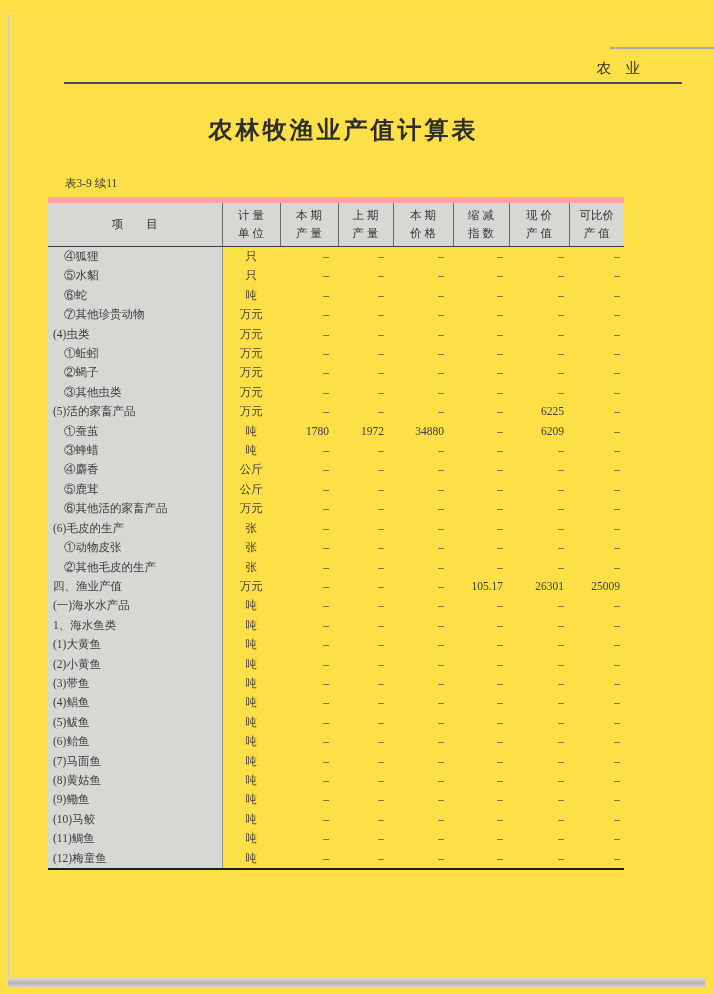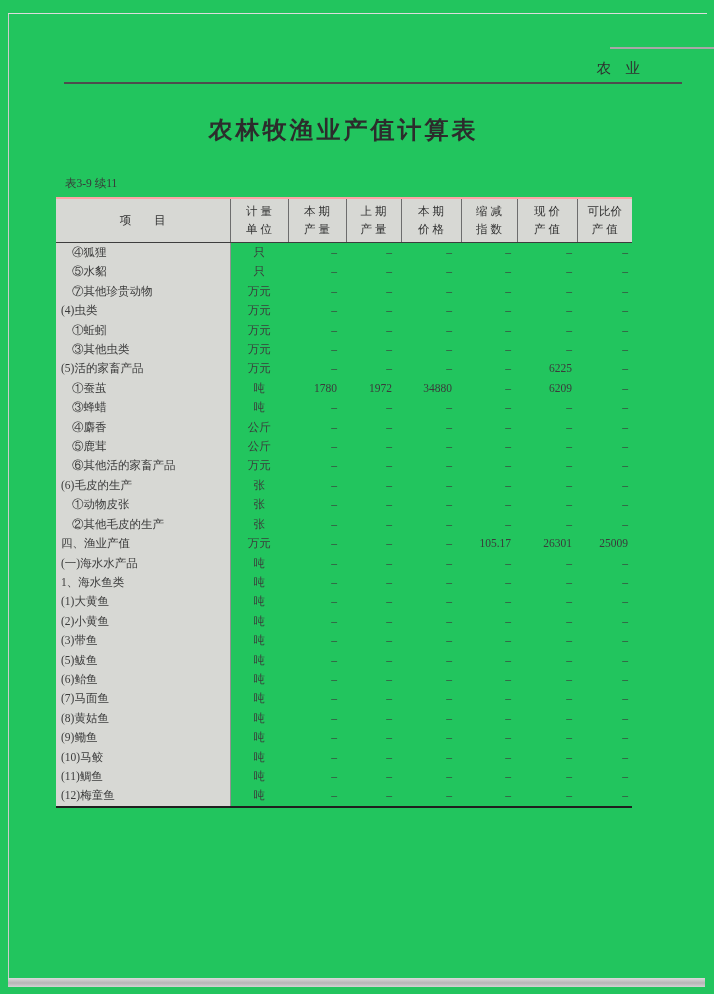--- a/index.html
+++ b/index.html
@@ -1,17 +1,17 @@
 <!DOCTYPE html>
 <html><head>
 <meta charset="utf-8">
 <style>
   html,body { margin:0; padding:0; background:#ffffff; }
   .page {
-    position:relative; width:714px; height:994px; background:#22c55e;
+    position:relative; width:714px; height:994px; background:#fde047;
     font-family:"Liberation Serif","DejaVu Serif",serif; color:#3b3b3b;
     overflow:hidden;
   }
   
   .scan-left  { position:absolute; left:8px;  top:13px;  width:1px;  height:974px; background:#cccccc; }
   .scan-top   { position:absolute; left:8px;  top:13px;  width:699px; height:1px;  background:#dcdcdc; }
   .scan-topright { position:absolute; left:610px; top:47px; width:104px; height:2px; background:#a8a8a8; }
   .scan-bottom{ position:absolute; left:8px;  top:978px; width:697px; height:9px;
                 background:linear-gradient(#dadada, #b5b5b5 55%, #d2d2d2); }
 
@@ -21,23 +21,23 @@
   }
   .header-rule { position:absolute; top:82px; left:64px; width:618px; height:2px; background:#4d4d4d; }
 
   .doc-title {
     position:absolute; top:114px; left:0; width:687px; text-align:center;
     font-size:24px; font-weight:700; letter-spacing:3px; color:#2c2c2c;
   }
   .table-caption { position:absolute; top:176px; left:65px; font-size:11.5px; color:#383838; }
 
   table.tbl {
-    position:absolute; top:197px; left:56px; width:576px;
+    position:absolute; top:197px; left:48px; width:576px;
     border-collapse:collapse; table-layout:fixed;
-    border-top:2px solid #fca5a5; border-bottom:2px solid #1f1f1f;
+    border-top:6px solid #fca5a5; border-bottom:2px solid #1f1f1f;
   }
   .tbl thead th {
     background:#d7d8d4; border-bottom:1px solid #3d3d3d;
     border-left:1px solid #6d6d6d;
     font-weight:400; font-size:11.5px; color:#333;
     height:43px; padding:0; vertical-align:middle; text-align:center;
   }
   .tbl thead th.th-item { border-left:none; }
   .tbl thead th .hl { display:block; line-height:1.55; }
 
@@ -135,20 +135,30 @@
           <td class="c-item ind">⑤水貂</td>
           <td class="c-unit">只</td>
           <td class="c-val v0">–</td>
           <td class="c-val v1">–</td>
           <td class="c-val v2">–</td>
           <td class="c-val v3">–</td>
           <td class="c-val v4">–</td>
           <td class="c-val v5">–</td>
         </tr>
         <tr>
+          <td class="c-item ind">⑥蛇</td>
+          <td class="c-unit">吨</td>
+          <td class="c-val v0">–</td>
+          <td class="c-val v1">–</td>
+          <td class="c-val v2">–</td>
+          <td class="c-val v3">–</td>
+          <td class="c-val v4">–</td>
+          <td class="c-val v5">–</td>
+        </tr>
+        <tr>
           <td class="c-item ind">⑦其他珍贵动物</td>
           <td class="c-unit">万元</td>
           <td class="c-val v0">–</td>
           <td class="c-val v1">–</td>
           <td class="c-val v2">–</td>
           <td class="c-val v3">–</td>
           <td class="c-val v4">–</td>
           <td class="c-val v5">–</td>
         </tr>
         <tr>
@@ -156,20 +166,30 @@
           <td class="c-unit">万元</td>
           <td class="c-val v0">–</td>
           <td class="c-val v1">–</td>
           <td class="c-val v2">–</td>
           <td class="c-val v3">–</td>
           <td class="c-val v4">–</td>
           <td class="c-val v5">–</td>
         </tr>
         <tr>
           <td class="c-item ind">①蚯蚓</td>
+          <td class="c-unit">万元</td>
+          <td class="c-val v0">–</td>
+          <td class="c-val v1">–</td>
+          <td class="c-val v2">–</td>
+          <td class="c-val v3">–</td>
+          <td class="c-val v4">–</td>
+          <td class="c-val v5">–</td>
+        </tr>
+        <tr>
+          <td class="c-item ind">②蝎子</td>
           <td class="c-unit">万元</td>
           <td class="c-val v0">–</td>
           <td class="c-val v1">–</td>
           <td class="c-val v2">–</td>
           <td class="c-val v3">–</td>
           <td class="c-val v4">–</td>
           <td class="c-val v5">–</td>
         </tr>
         <tr>
           <td class="c-item ind">③其他虫类</td>
@@ -325,20 +345,30 @@
           <td class="c-item">(3)带鱼</td>
           <td class="c-unit">吨</td>
           <td class="c-val v0">–</td>
           <td class="c-val v1">–</td>
           <td class="c-val v2">–</td>
           <td class="c-val v3">–</td>
           <td class="c-val v4">–</td>
           <td class="c-val v5">–</td>
         </tr>
         <tr>
+          <td class="c-item">(4)鲳鱼</td>
+          <td class="c-unit">吨</td>
+          <td class="c-val v0">–</td>
+          <td class="c-val v1">–</td>
+          <td class="c-val v2">–</td>
+          <td class="c-val v3">–</td>
+          <td class="c-val v4">–</td>
+          <td class="c-val v5">–</td>
+        </tr>
+        <tr>
           <td class="c-item">(5)鲅鱼</td>
           <td class="c-unit">吨</td>
           <td class="c-val v0">–</td>
           <td class="c-val v1">–</td>
           <td class="c-val v2">–</td>
           <td class="c-val v3">–</td>
           <td class="c-val v4">–</td>
           <td class="c-val v5">–</td>
         </tr>
         <tr>

